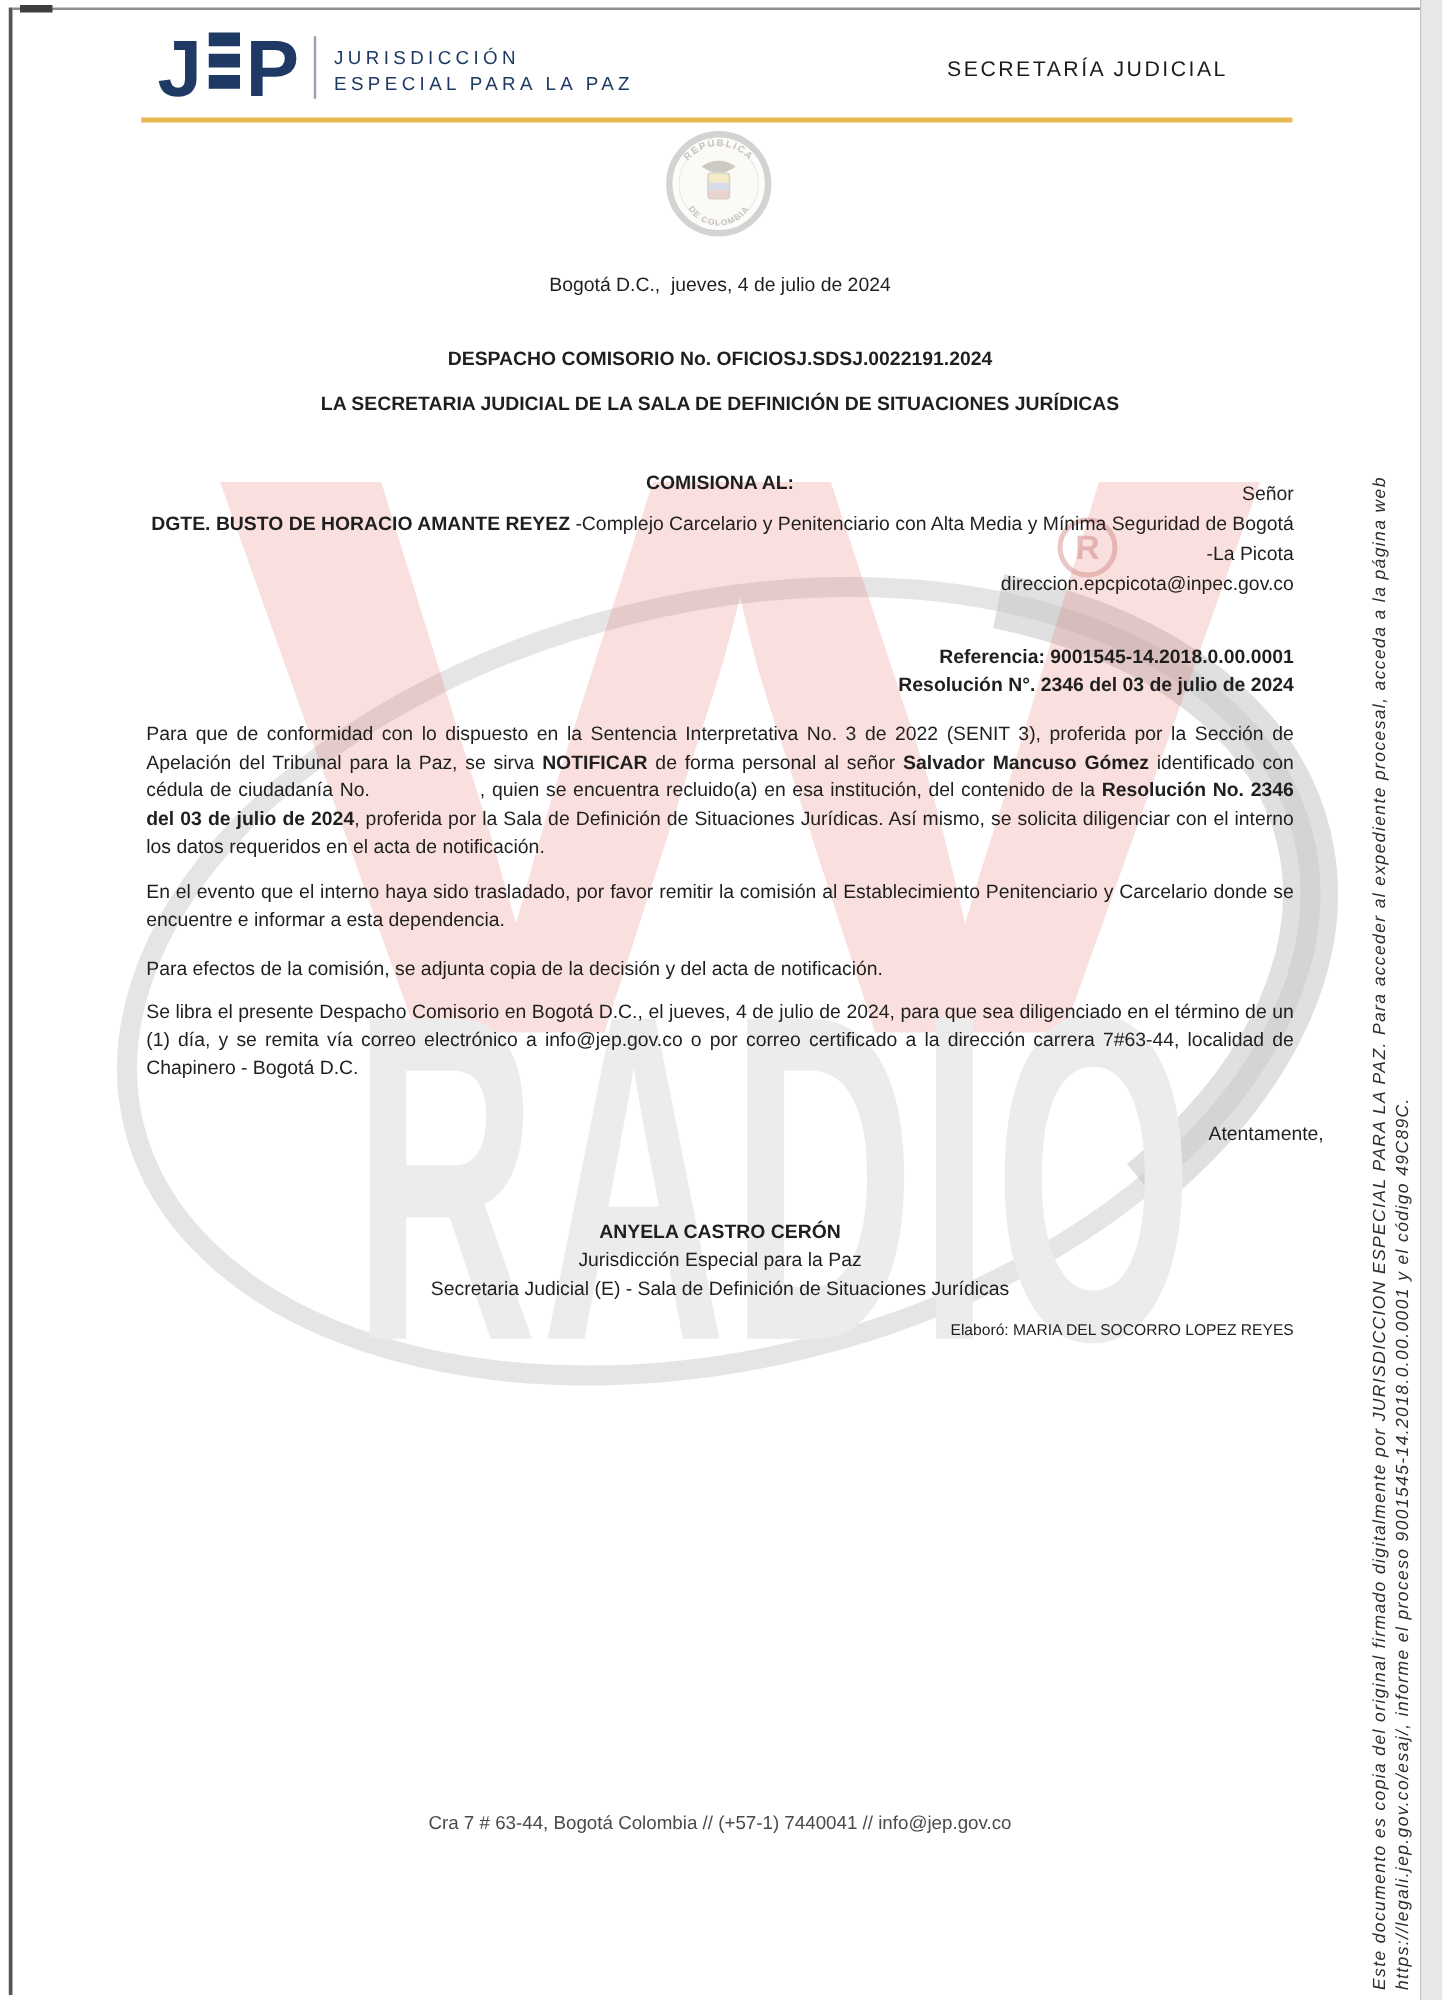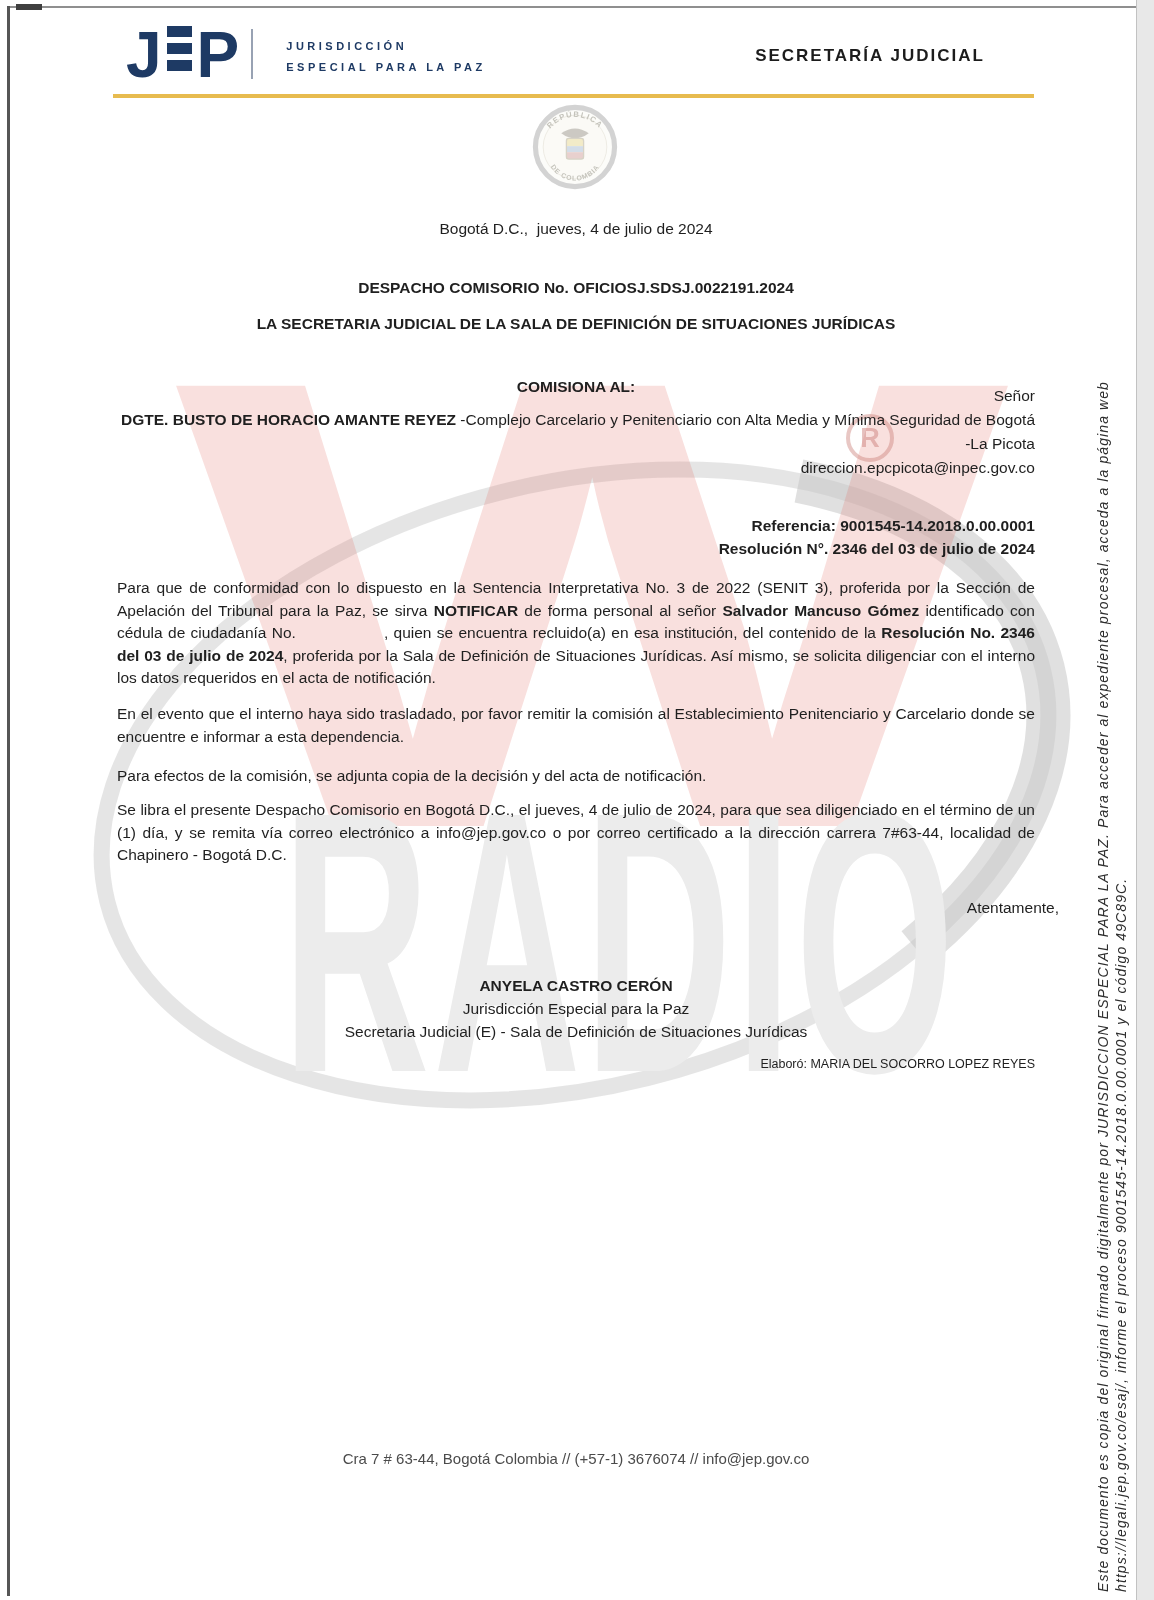--- a/index.html
+++ b/index.html
@@ -31,22 +31,22 @@
     left:282px; top:756px; font-size:372px; line-height:1; font-weight:bold;
     color:#ececec; transform:scaleX(0.55); transform-origin:left top;
     letter-spacing:6px; white-space:nowrap;
   }
   .jep-logo { left:126px; top:26px; height:58px; display:flex; align-items:flex-end; z-index:2; }
   .jep-letter { font-size:64px; line-height:58px; font-weight:800; color:#1e3a64; }
   .jep-e { height:45px; width:25px; margin:0 5px 13px 5px; display:flex; flex-direction:column; justify-content:space-between; }
   .jep-e i { display:block; height:11px; background:#1e3a64; }
   .jep-div { width:2px; height:50px; background:#98a2b3; margin:0 14px 5px 12px; }
   .jep-text { margin-bottom:6px; }
-  .jep-text div { font-size:11px; font-weight:700; letter-spacing:3.5px; color:#1e3a64; line-height:21px; white-space:nowrap;margin-left:19px; }
-  .secretaria { left:700px; top:46px; width:340px; text-align:center; font-size:17px; font-weight:bold; letter-spacing:2px; color:#1c1c1c; z-index:2; }
+  .jep-text div { font-size:15px; font-weight:400; letter-spacing:3.5px; color:#1e3a64; line-height:21px; white-space:nowrap; }
+  .secretaria { left:700px; top:46px; width:340px; text-align:center; font-size:17px; font-weight:normal; letter-spacing:2px; color:#1c1c1c; z-index:2; }
   .gold-line { left:113px; top:94px; width:921px; height:4px; background:#e7bb4f; z-index:2; }
   .seal { left:532px; top:104px; z-index:2; }
 
   
   .t { left:117px; width:918px; font-size:15.5px; z-index:2;text-align:right; }
   .center { text-align:center; }
   .bold { font-weight:bold; }
   .date-line { top:220px; white-space:pre-wrap; }
   .title1 { top:279px; }
   .title2 { top:315px; }
@@ -162,21 +162,21 @@
   <div class="abs t closing">Atentamente,</div>
 
   <div class="abs t signature">
     <div class="bold">ANYELA CASTRO CERÓN</div>
     <div>Jurisdicción Especial para la Paz</div>
     <div>Secretaria Judicial (E) - Sala de Definición de Situaciones Jurídicas</div>
   </div>
 
   <div class="abs t elaboro">Elaboró: MARIA DEL SOCORRO LOPEZ REYES</div>
 
-  <div class="abs t footer">Cra 7 # 63-44, Bogotá Colombia // (+57-1) 3676074 // info@jep.gov.co</div>
+  <div class="abs t footer">Cra 7 # 63-44, Bogotá Colombia // (+57-1) 7440041 // info@jep.gov.co</div>
 
   <div class="abs vtext">
     <div class="vtext-inner">
       <div>Este documento es copia del original firmado digitalmente por JURISDICCION ESPECIAL PARA LA PAZ. Para acceder al expediente procesal, acceda a la página web</div>
       <div>https://legali.jep.gov.co/esaj/, informe el proceso 9001545-14.2018.0.00.0001 y el código 49C89C.</div>
     </div>
   </div>
 
 </div>
 

